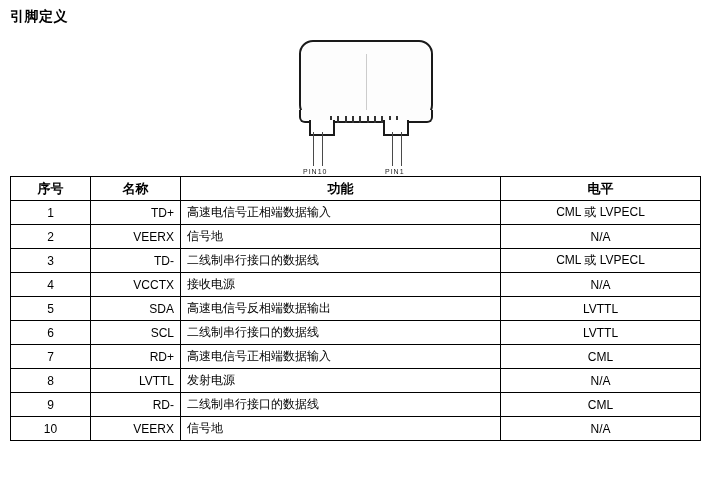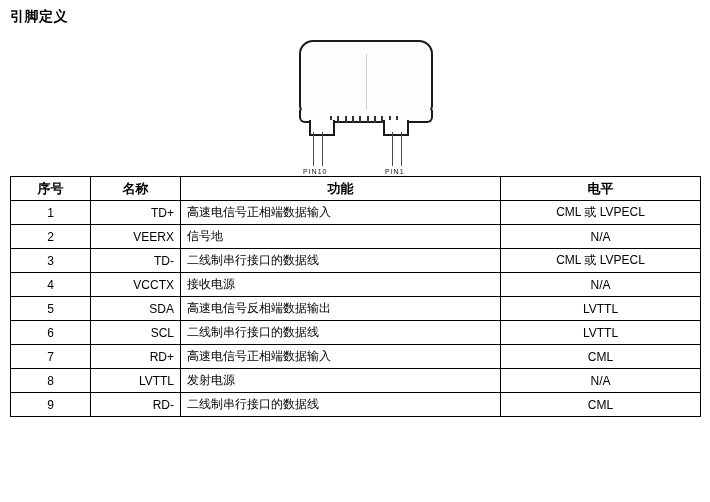--- a/index.html
+++ b/index.html
@@ -226,14 +226,20 @@
       <td class="c-name">LVTTL</td>
       <td class="c-func">发射电源</td>
       <td class="c-level">N/A</td>
     </tr>
     <tr>
       <td class="c-no">9</td>
       <td class="c-name">RD-</td>
       <td class="c-func">二线制串行接口的数据线</td>
       <td class="c-level">CML</td>
     </tr>
+    <tr>
+      <td class="c-no">10</td>
+      <td class="c-name">VEERX</td>
+      <td class="c-func">信号地</td>
+      <td class="c-level">N/A</td>
+    </tr>
   </tbody>
 </table>
 
 </body></html>

